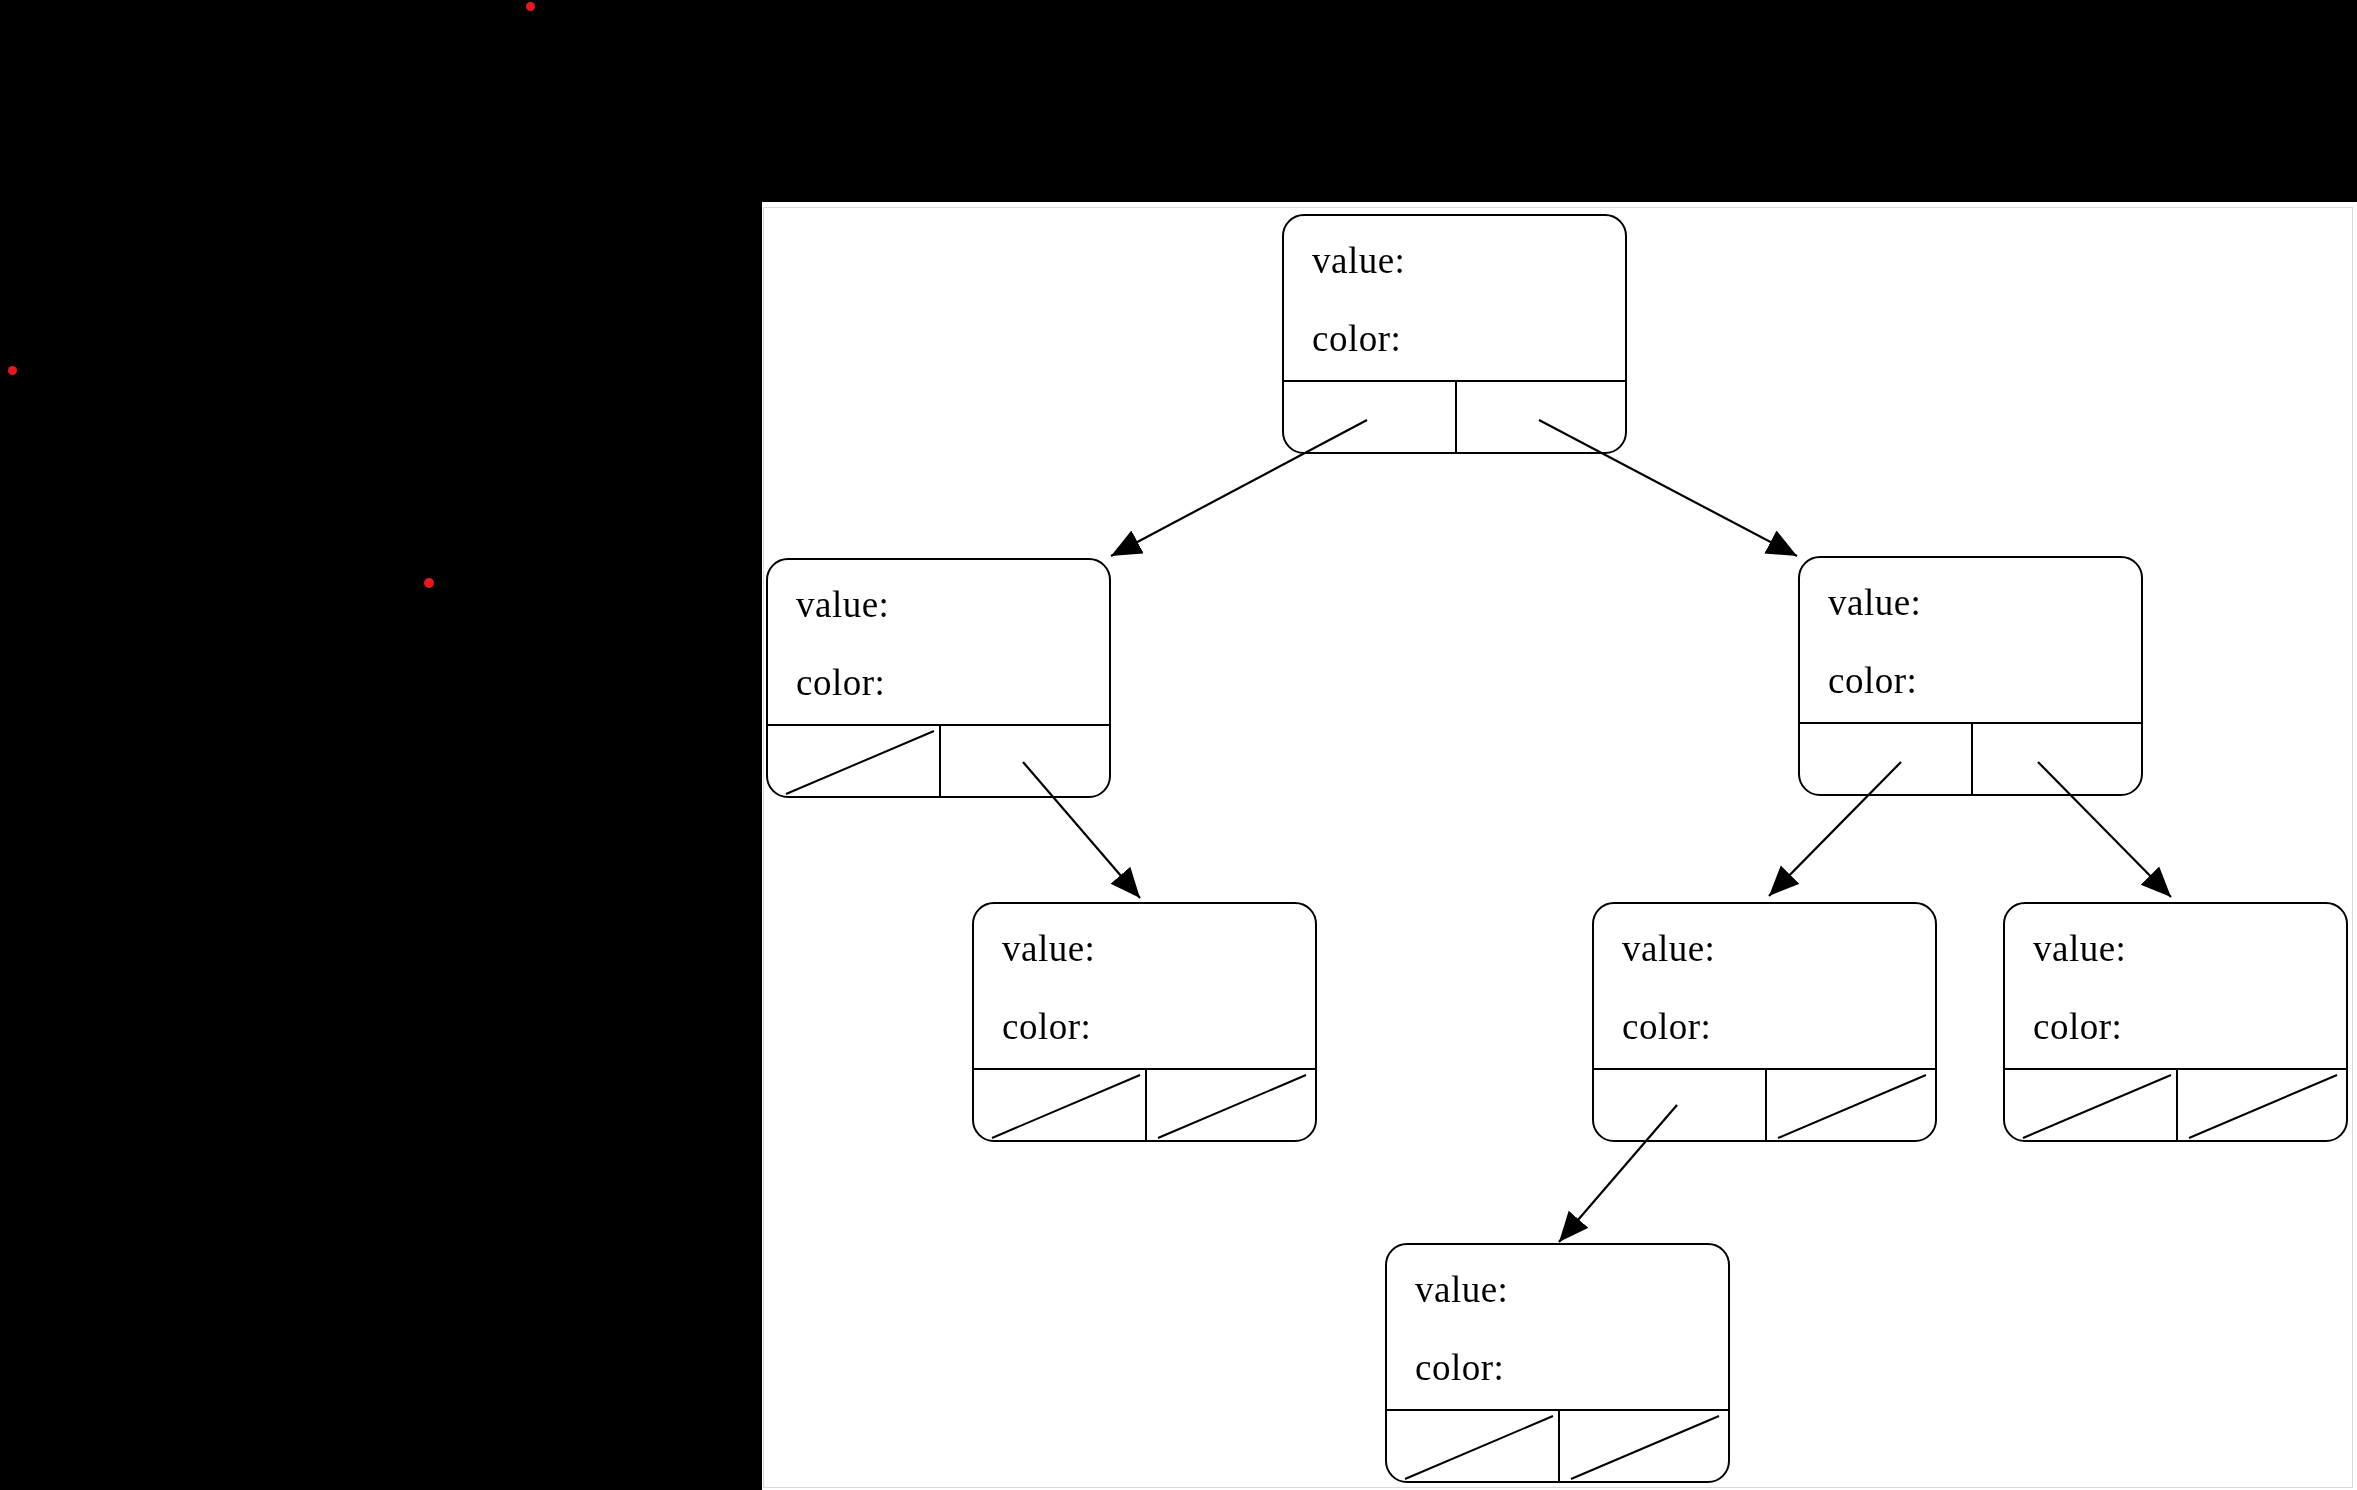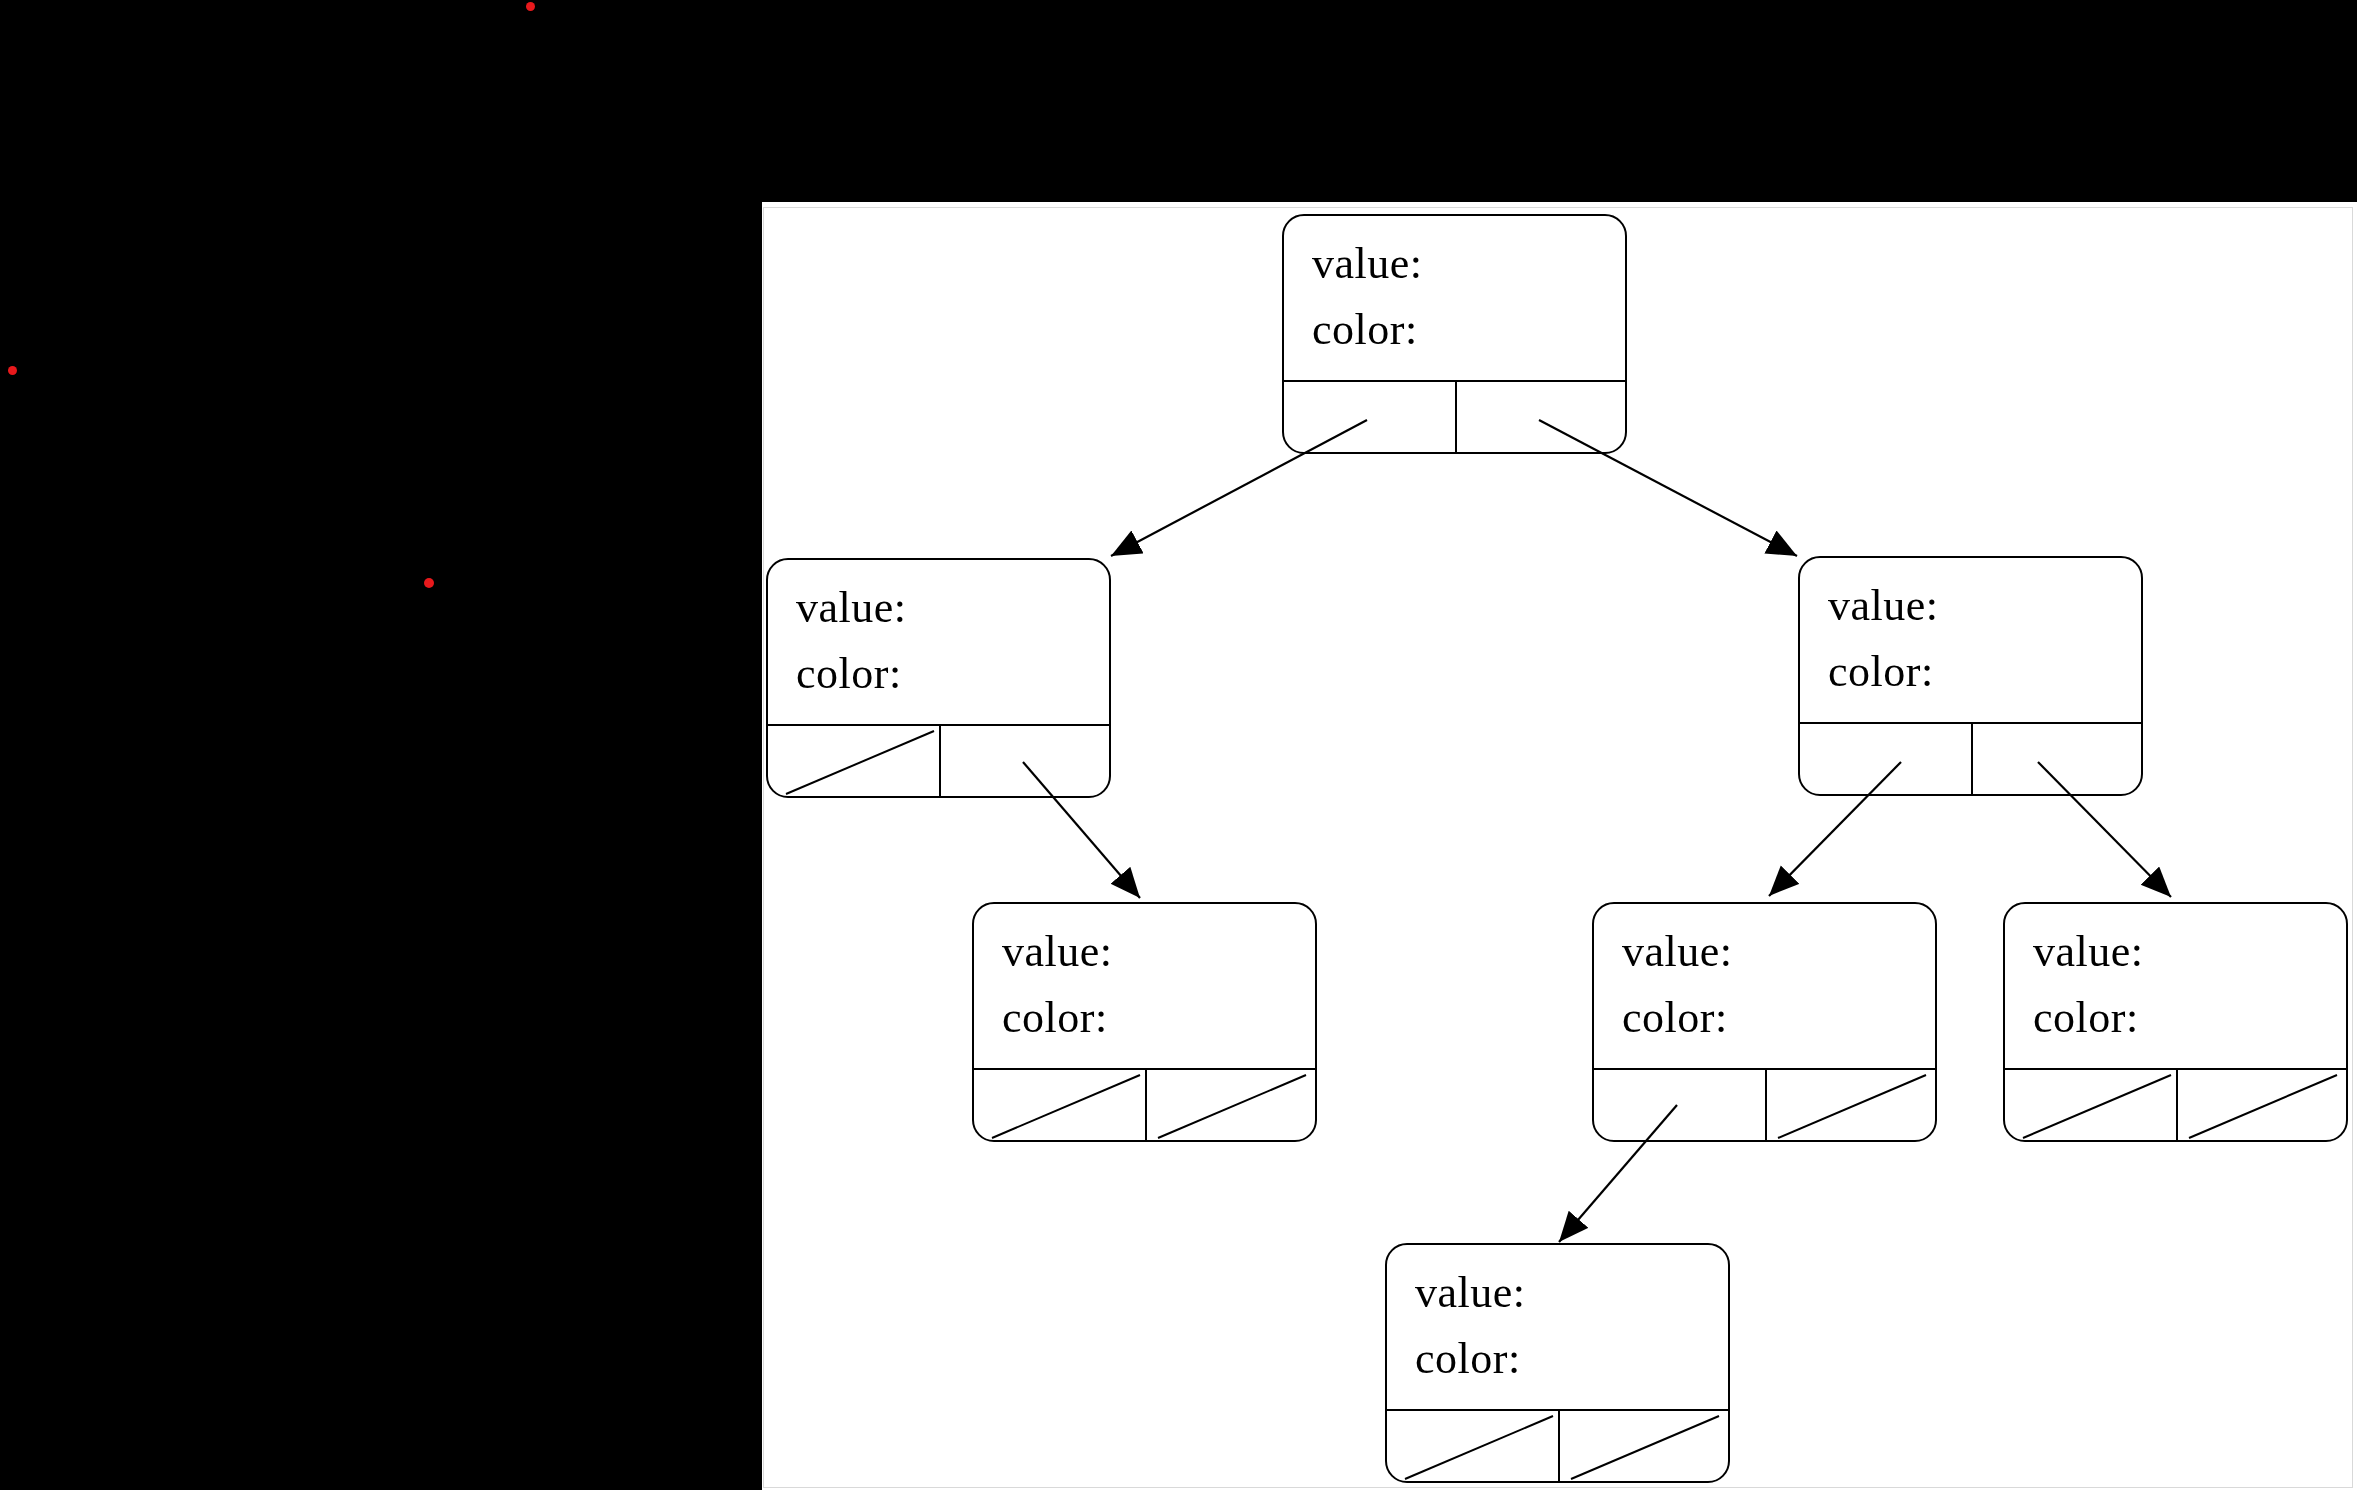--- a/index.html
+++ b/index.html
@@ -17,25 +17,25 @@
     border:1px solid var(--page-border,#d9d9d9);
     pointer-events:none;
   }
   .node{
     position:absolute;width:345px;height:240px;box-sizing:border-box;
     border:2px solid var(--line,#000);border-radius:22px;
     background:transparent;
   }
   .lbl{
     position:absolute;left:28px;line-height:1;
-    font-size:44px;letter-spacing:.5px;color:var(--text,#000);
+    font-size:37px;letter-spacing:.5px;color:var(--text,#000);
     white-space:nowrap;
   }
   .lbl-value{top:26px;}
-  .lbl-color{top:92px;}
+  .lbl-color{top:104px;}
   .ptr-row{
     position:absolute;left:0;right:0;bottom:0;height:70px;
     border-top:2px solid var(--line,#000);
   }
   .cell{position:absolute;top:0;bottom:0;width:50%;}
   .cell-l{left:0;}
   .cell-r{right:0;box-sizing:border-box;border-left:2px solid var(--line,#000);}
   .overlay{position:absolute;left:0;top:0;pointer-events:none;}
   .overlay line{stroke:var(--line,#000);}
   .red-dot{position:absolute;border-radius:50%;background:var(--dot,#e8191c);}

